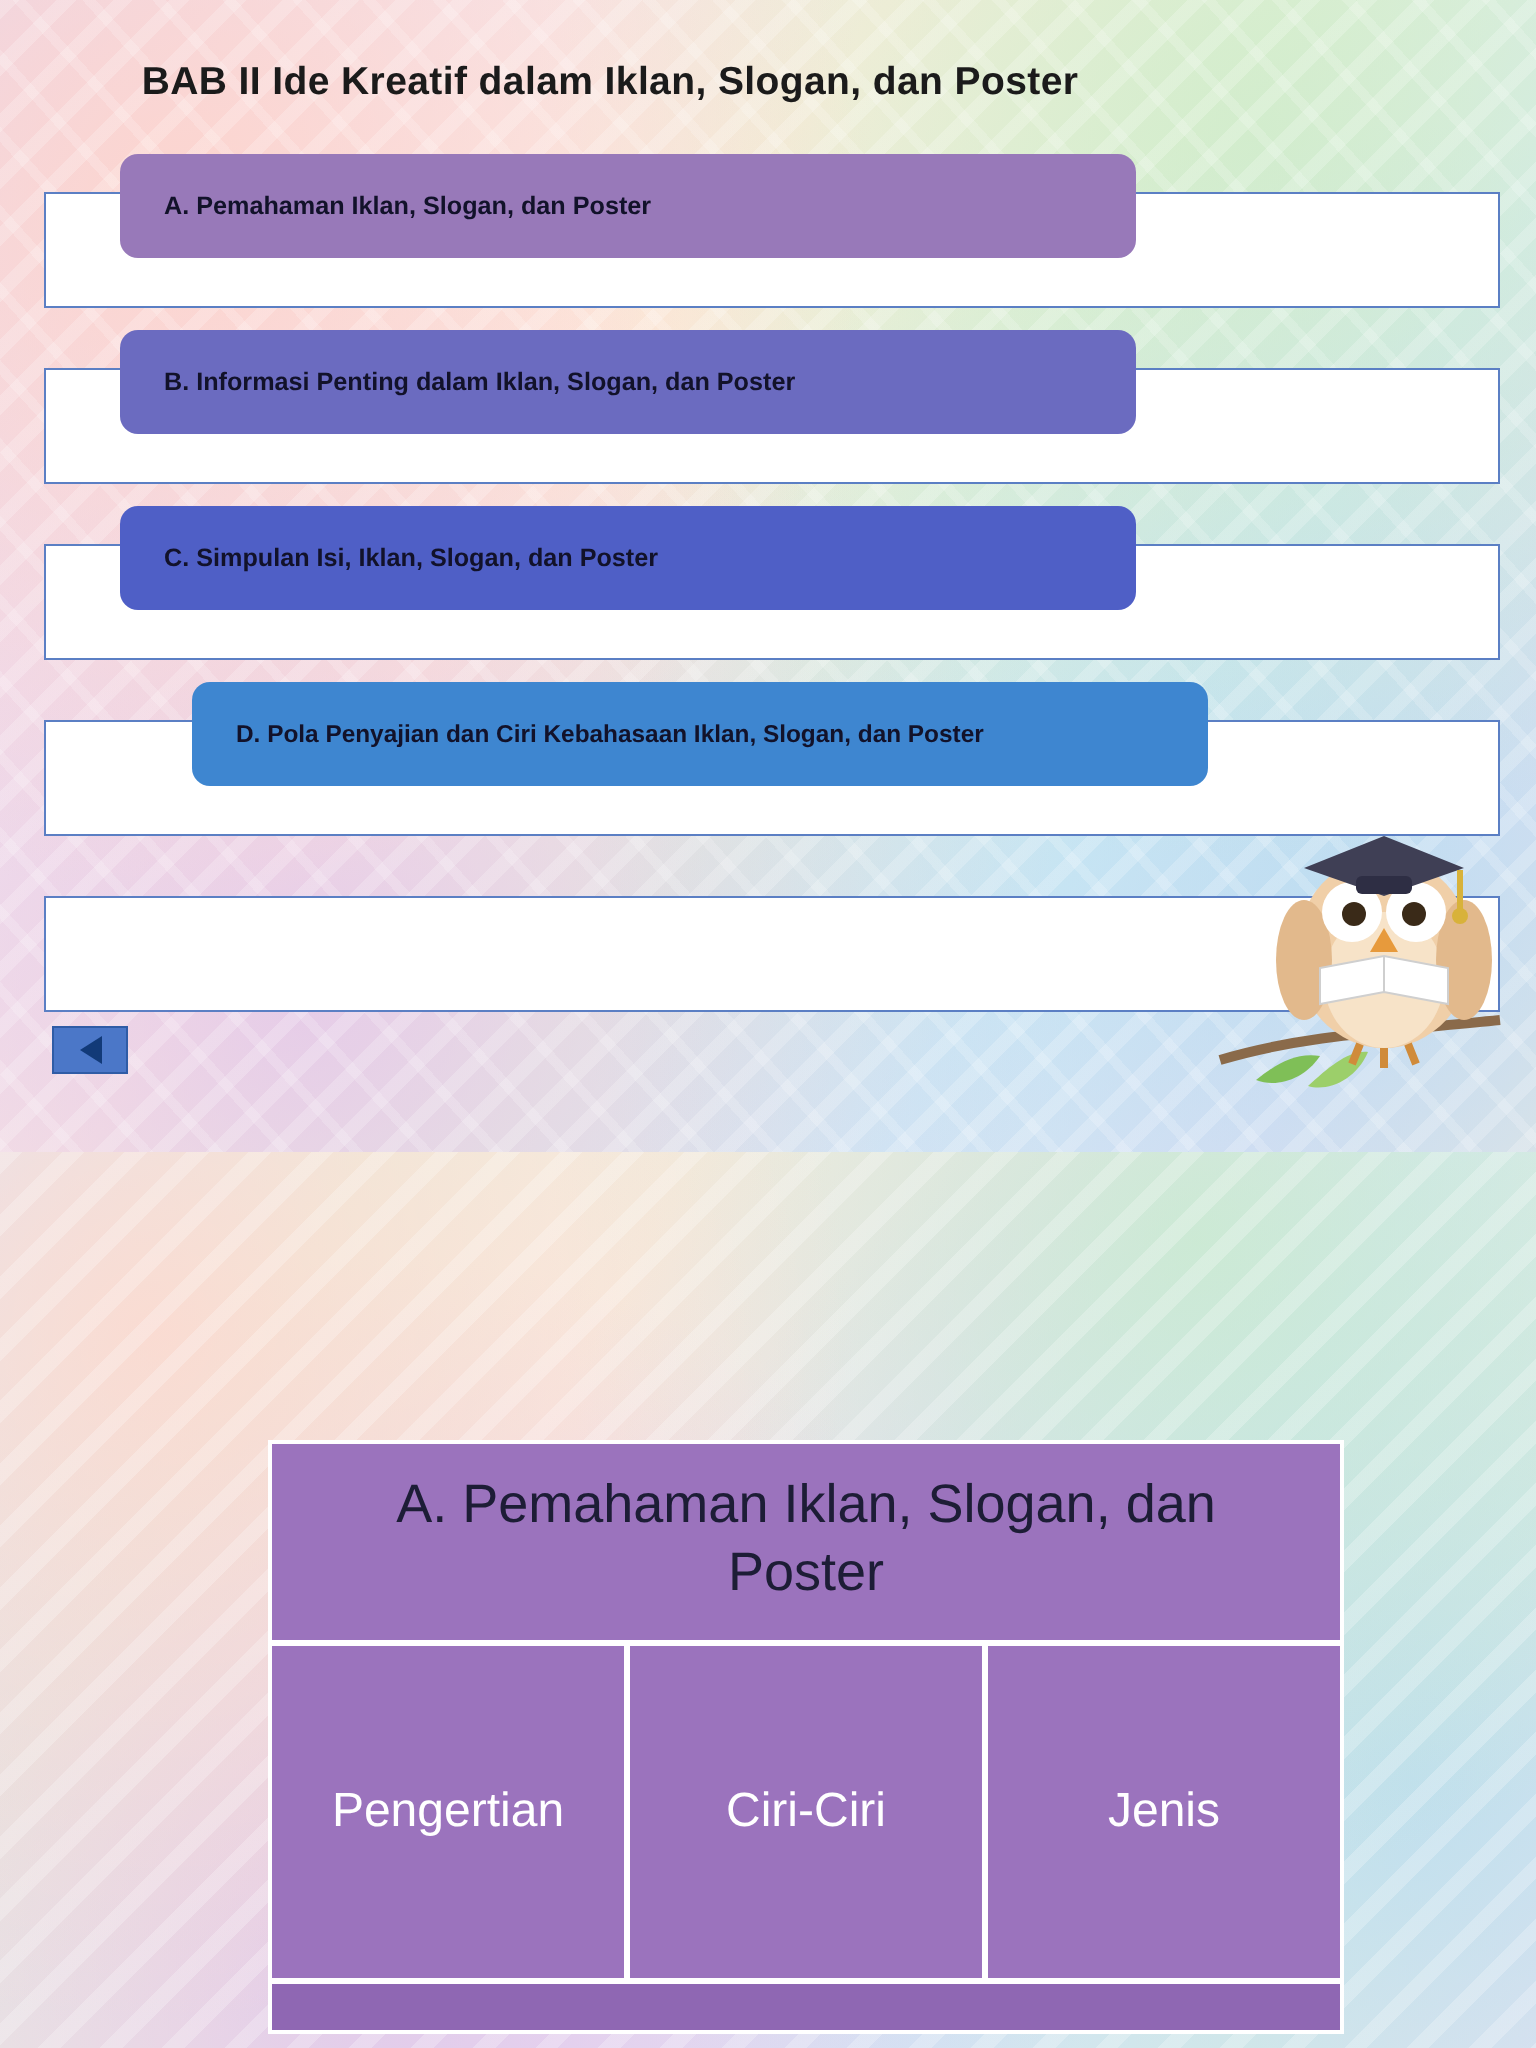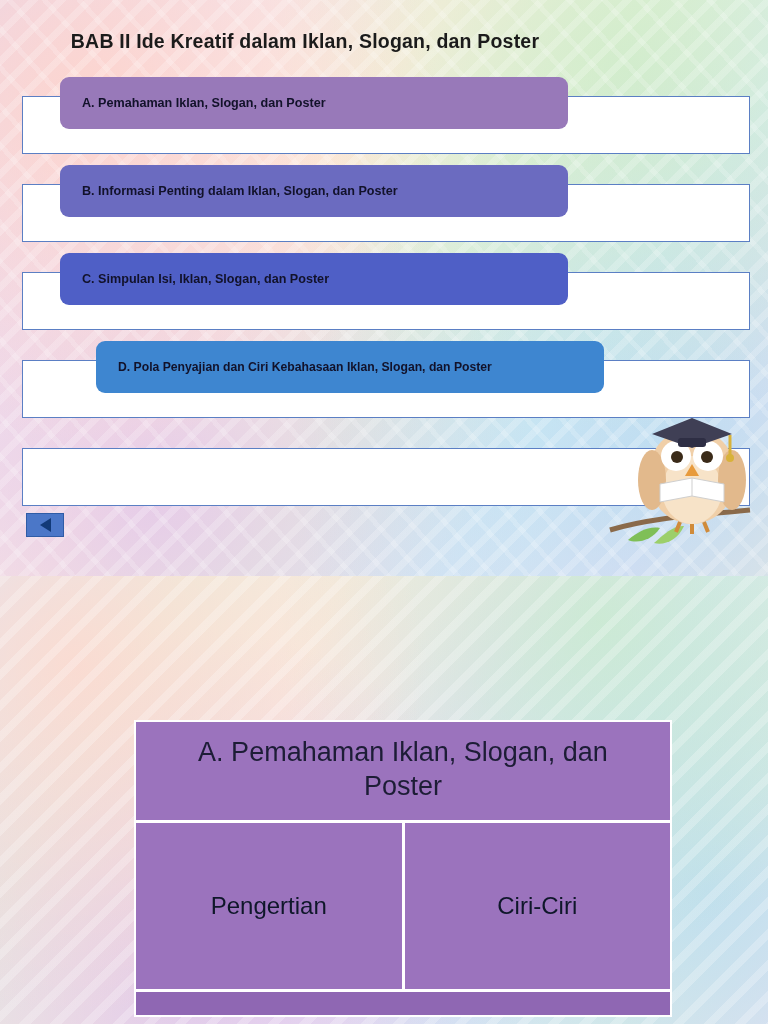--- a/index.html
+++ b/index.html
@@ -143,21 +143,21 @@
     display: flex;
     background: #9b73bd;
     height: 166px;
   }
   .s2-col {
     flex: 1;
     display: flex;
     align-items: center;
     justify-content: center;
     font-size: 24px;
-    color: #0f172a;
+    color: #ffffff;
     border-right: 3px solid #ffffff;
   }
   .s2-col:last-child { border-right: none; }
   .s2-foot {
     height: 26px;
     background: #8f67b3;
     border-top: 3px solid #ffffff;
   }
 </style>
 </head>
@@ -226,19 +226,20 @@
   </div>
 
   <div class="slide2">
     <div class="streaks"></div>
 
     <div class="s2-box">
       <div class="s2-head" style="background: rgb(155, 115, 189);">A. Pemahaman Iklan, Slogan, dan Poster</div>
       <div class="s2-cols" style="background: rgb(155, 115, 189);">
         <div class="s2-col">Pengertian</div>
         <div class="s2-col">Ciri-Ciri</div>
+        <div class="s2-col">Jenis</div>
       </div>
       <div class="s2-foot"></div>
     </div>
 
   </div>
 
 </div>
 
 </body></html>

